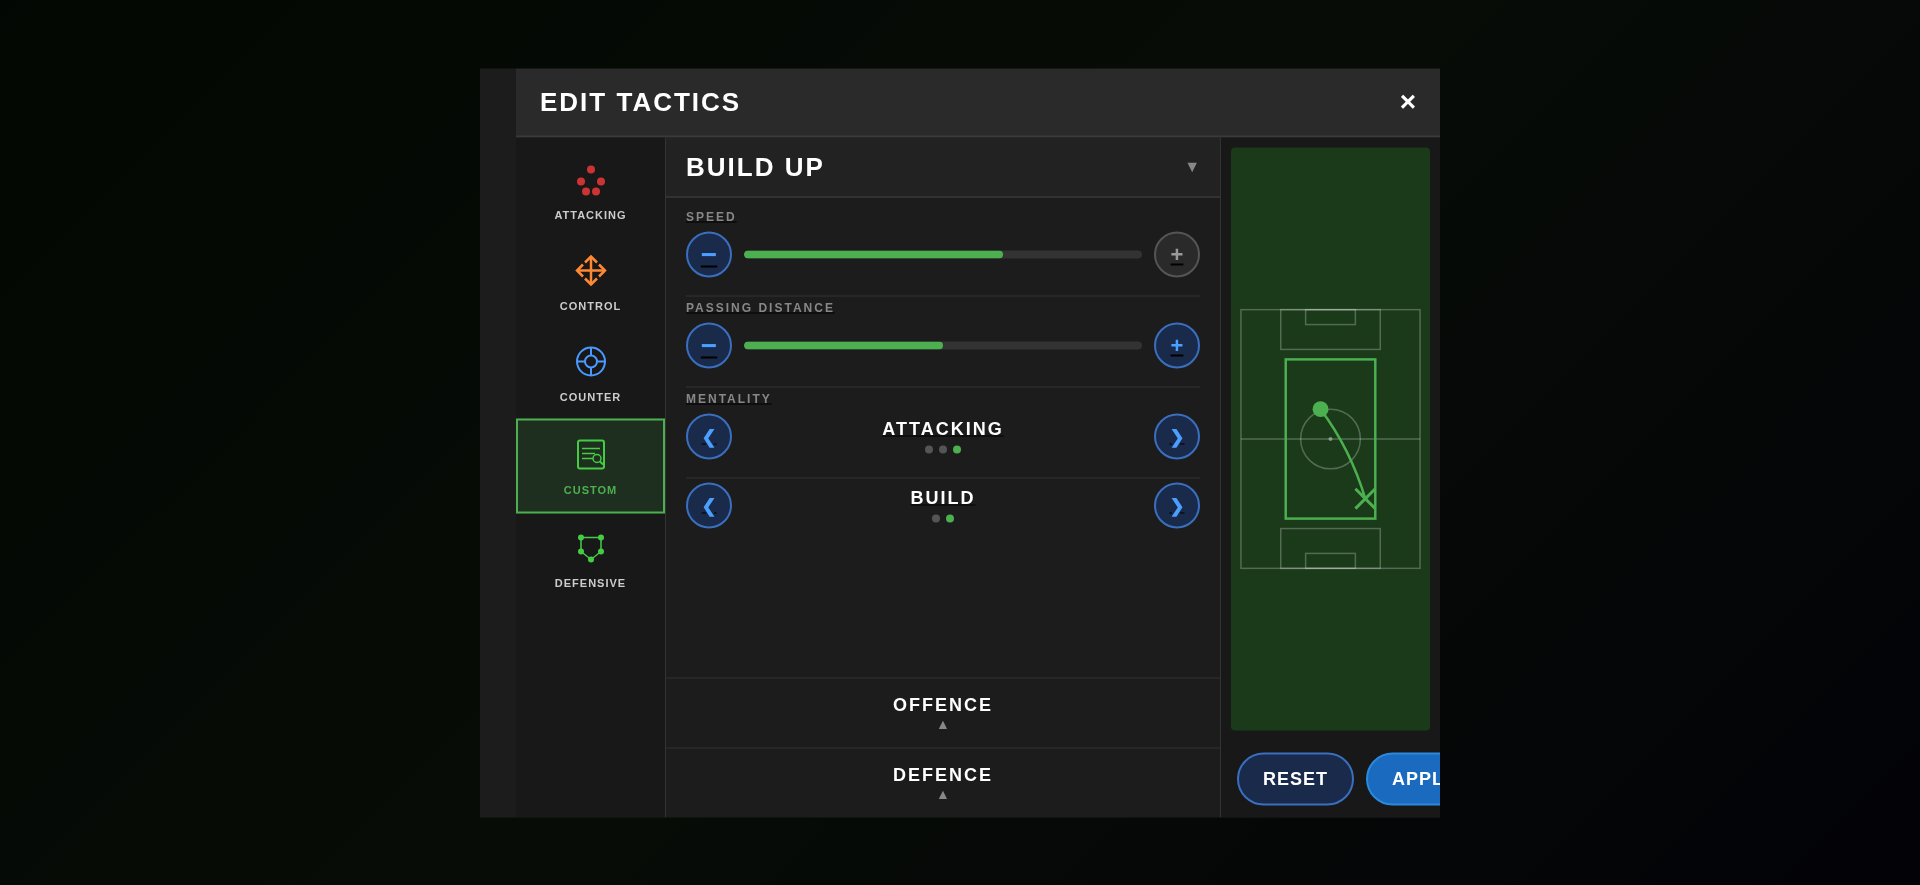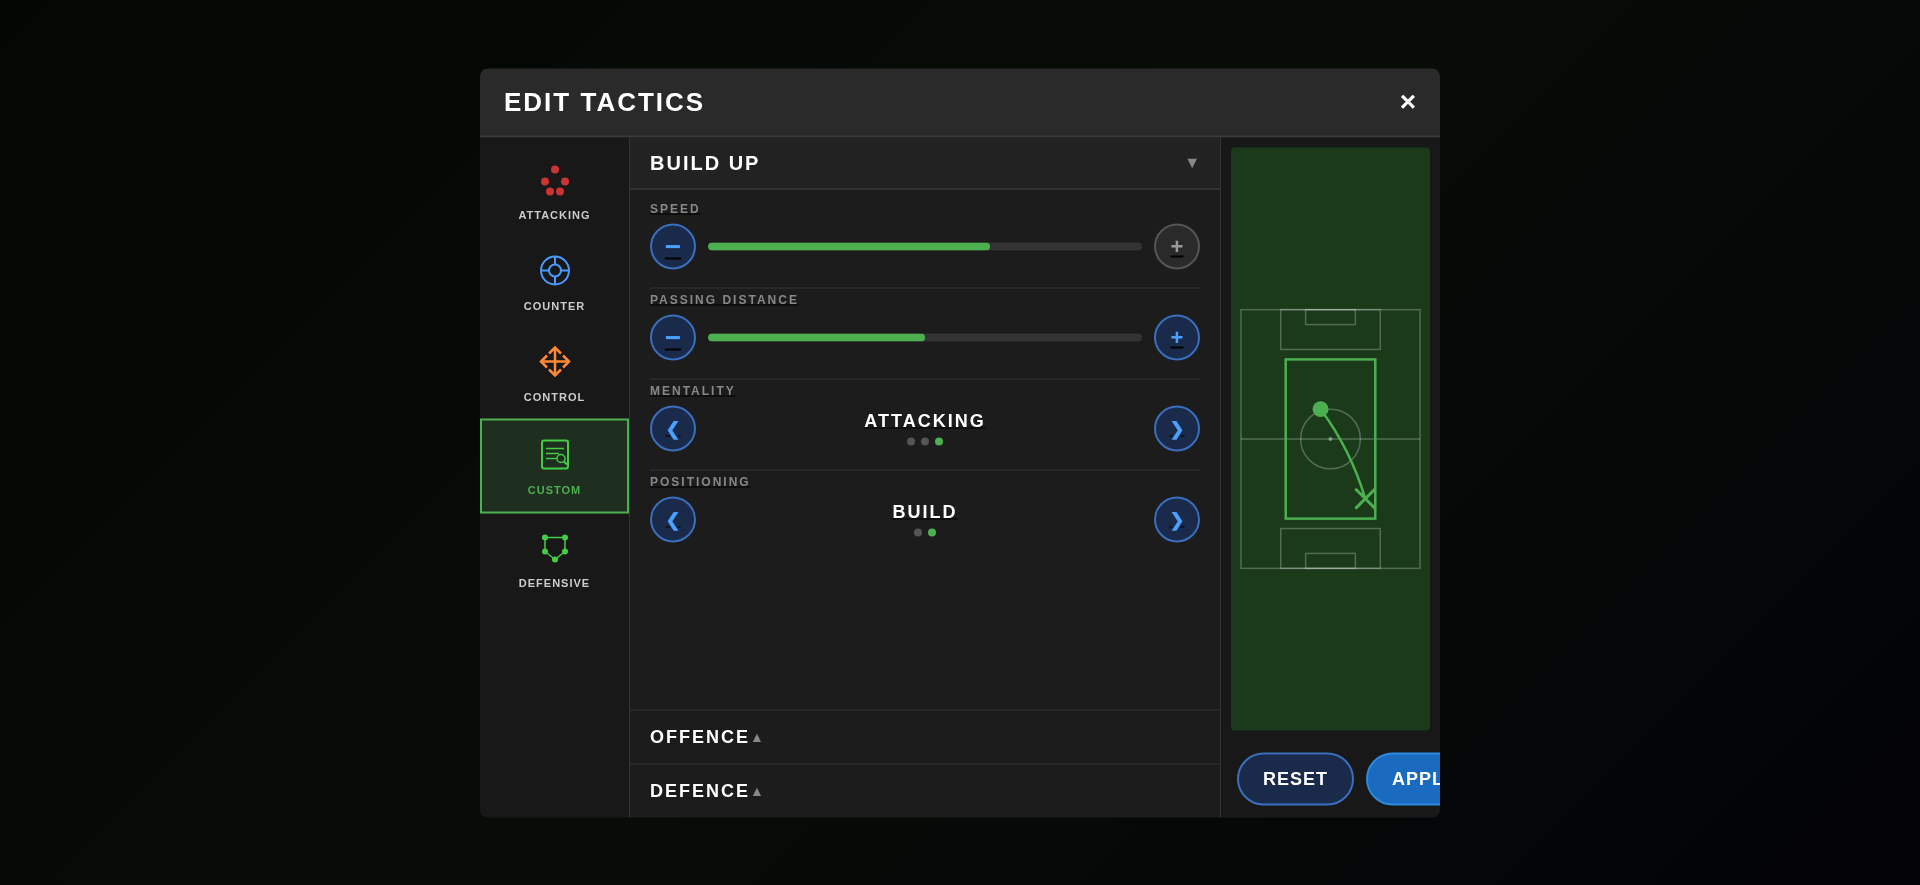--- a/index.html
+++ b/index.html
@@ -29,23 +29,24 @@
     }
 
     
     .modal {
       position: absolute;
       top: 50%;
       left: 50%;
       transform: translate(-50%, -50%);
       width: 960px;
       background: #1c1c1c;
-      border-radius: 8px;
+      border-radius: 0;
       z-index: 10;
       overflow: hidden;
+      padding-left: 36px;
     }
 
     
     .modal-header {
       background: #2a2a2a;
       padding: 18px 24px;
       display: flex;
       align-items: center;
       justify-content: space-between;
       border-bottom: 2px solid #3a3a3a;
@@ -131,21 +132,21 @@
       display: flex;
       align-items: center;
       justify-content: space-between;
       padding: 14px 20px;
       background: #222;
       border-bottom: 1px solid #444;
     }
 
     .section-title {
       color: #ffffff;
-      font-size: 20px;
+      font-size: 26px;
       font-weight: 900;
       letter-spacing: 2px;
     }
 
     .dropdown-arrow {
       color: #888;
       font-size: 16px;
     }
 
     
@@ -269,20 +270,21 @@
     .footer-section {
       border-top: 1px solid #333;
     }
 
     .footer-row {
       display: flex;
       align-items: center;
       justify-content: flex-start;
       padding: 16px 20px;
       cursor: pointer;
+      flex-direction: column;
     }
 
     .footer-row-title {
       color: #ffffff;
       font-size: 18px;
       font-weight: 900;
       letter-spacing: 2px;
     }
 
     .expand-icon {
@@ -364,48 +366,48 @@
         <span class="sidebar-item-icon" style="color:#cc3333;">
           <svg width="36" height="36" viewBox="0 0 36 36">
             <circle cx="18" cy="8" r="4" fill="#cc3333"></circle>
             <circle cx="8" cy="20" r="4" fill="#cc3333"></circle>
             <circle cx="28" cy="20" r="4" fill="#cc3333"></circle>
             <circle cx="13" cy="30" r="4" fill="#cc3333"></circle>
             <circle cx="23" cy="30" r="4" fill="#cc3333"></circle>
           </svg>
         </span>
         <span class="sidebar-item-label">ATTACKING</span>
+      </div>
+
+      <div class="sidebar-item">
+        <span class="sidebar-item-icon" style="color:#ff8833; font-size:28px;">
+          <svg width="36" height="36" viewBox="0 0 36 36">
+            <line x1="4" y1="18" x2="32" y2="18" stroke="#ff8833" stroke-width="2.5"></line>
+            <polyline points="10,12 4,18 10,24" fill="none" stroke="#ff8833" stroke-width="2.5"></polyline>
+            <polyline points="26,12 32,18 26,24" fill="none" stroke="#ff8833" stroke-width="2.5"></polyline>
+            <line x1="18" y1="4" x2="18" y2="32" stroke="#ff8833" stroke-width="2.5"></line>
+            <polyline points="12,10 18,4 24,10" fill="none" stroke="#ff8833" stroke-width="2.5"></polyline>
+            <polyline points="12,26 18,32 24,26" fill="none" stroke="#ff8833" stroke-width="2.5"></polyline>
+          </svg>
+        </span>
+        <span class="sidebar-item-label">CONTROL</span>
       </div>
 
       <div class="sidebar-item">
         <span class="sidebar-item-icon">
           <svg width="36" height="36" viewBox="0 0 36 36">
             <circle cx="18" cy="18" r="14" fill="none" stroke="#4a99ff" stroke-width="2"></circle>
             <circle cx="18" cy="18" r="6" fill="none" stroke="#4a99ff" stroke-width="2"></circle>
             <line x1="4" y1="18" x2="12" y2="18" stroke="#4a99ff" stroke-width="2"></line>
             <line x1="24" y1="18" x2="32" y2="18" stroke="#4a99ff" stroke-width="2"></line>
             <line x1="18" y1="4" x2="18" y2="12" stroke="#4a99ff" stroke-width="2"></line>
             <line x1="18" y1="24" x2="18" y2="32" stroke="#4a99ff" stroke-width="2"></line>
           </svg>
         </span>
         <span class="sidebar-item-label">COUNTER</span>
-      </div>
-
-      <div class="sidebar-item">
-        <span class="sidebar-item-icon" style="color:#ff8833; font-size:28px;">
-          <svg width="36" height="36" viewBox="0 0 36 36">
-            <line x1="4" y1="18" x2="32" y2="18" stroke="#ff8833" stroke-width="2.5"></line>
-            <polyline points="10,12 4,18 10,24" fill="none" stroke="#ff8833" stroke-width="2.5"></polyline>
-            <polyline points="26,12 32,18 26,24" fill="none" stroke="#ff8833" stroke-width="2.5"></polyline>
-            <line x1="18" y1="4" x2="18" y2="32" stroke="#ff8833" stroke-width="2.5"></line>
-            <polyline points="12,10 18,4 24,10" fill="none" stroke="#ff8833" stroke-width="2.5"></polyline>
-            <polyline points="12,26 18,32 24,26" fill="none" stroke="#ff8833" stroke-width="2.5"></polyline>
-          </svg>
-        </span>
-        <span class="sidebar-item-label">CONTROL</span>
       </div>
 
       <div class="sidebar-item active">
         <span class="sidebar-item-icon">
           <svg width="36" height="36" viewBox="0 0 36 36">
             <rect x="5" y="4" width="26" height="28" rx="2" fill="none" stroke="#44cc44" stroke-width="2"></rect>
             <line x1="9" y1="12" x2="27" y2="12" stroke="#44cc44" stroke-width="1.5"></line>
             <line x1="9" y1="17" x2="22" y2="17" stroke="#44cc44" stroke-width="1.5"></line>
             <line x1="9" y1="22" x2="20" y2="22" stroke="#44cc44" stroke-width="1.5"></line>
             <circle cx="24" cy="22" r="4" fill="none" stroke="#44cc44" stroke-width="1.5"></circle>
@@ -481,21 +483,20 @@
                 <span class="dot active"></span>
               </div>
             </div>
             <button class="circle-btn arrow">❯</button>
           </div>
         </div>
 
         <div class="divider"></div>
 
         <div class="control-row">
-          <div class="control-label">POSITIONING</div>
           <div class="selector-row">
             <button class="circle-btn arrow">❮</button>
             <div class="selector-value">
               <span class="selector-text">BUILD</span>
               <div class="selector-dots">
                 <span class="dot"></span>
                 <span class="dot active"></span>
               </div>
             </div>
             <button class="circle-btn arrow">❯</button>

